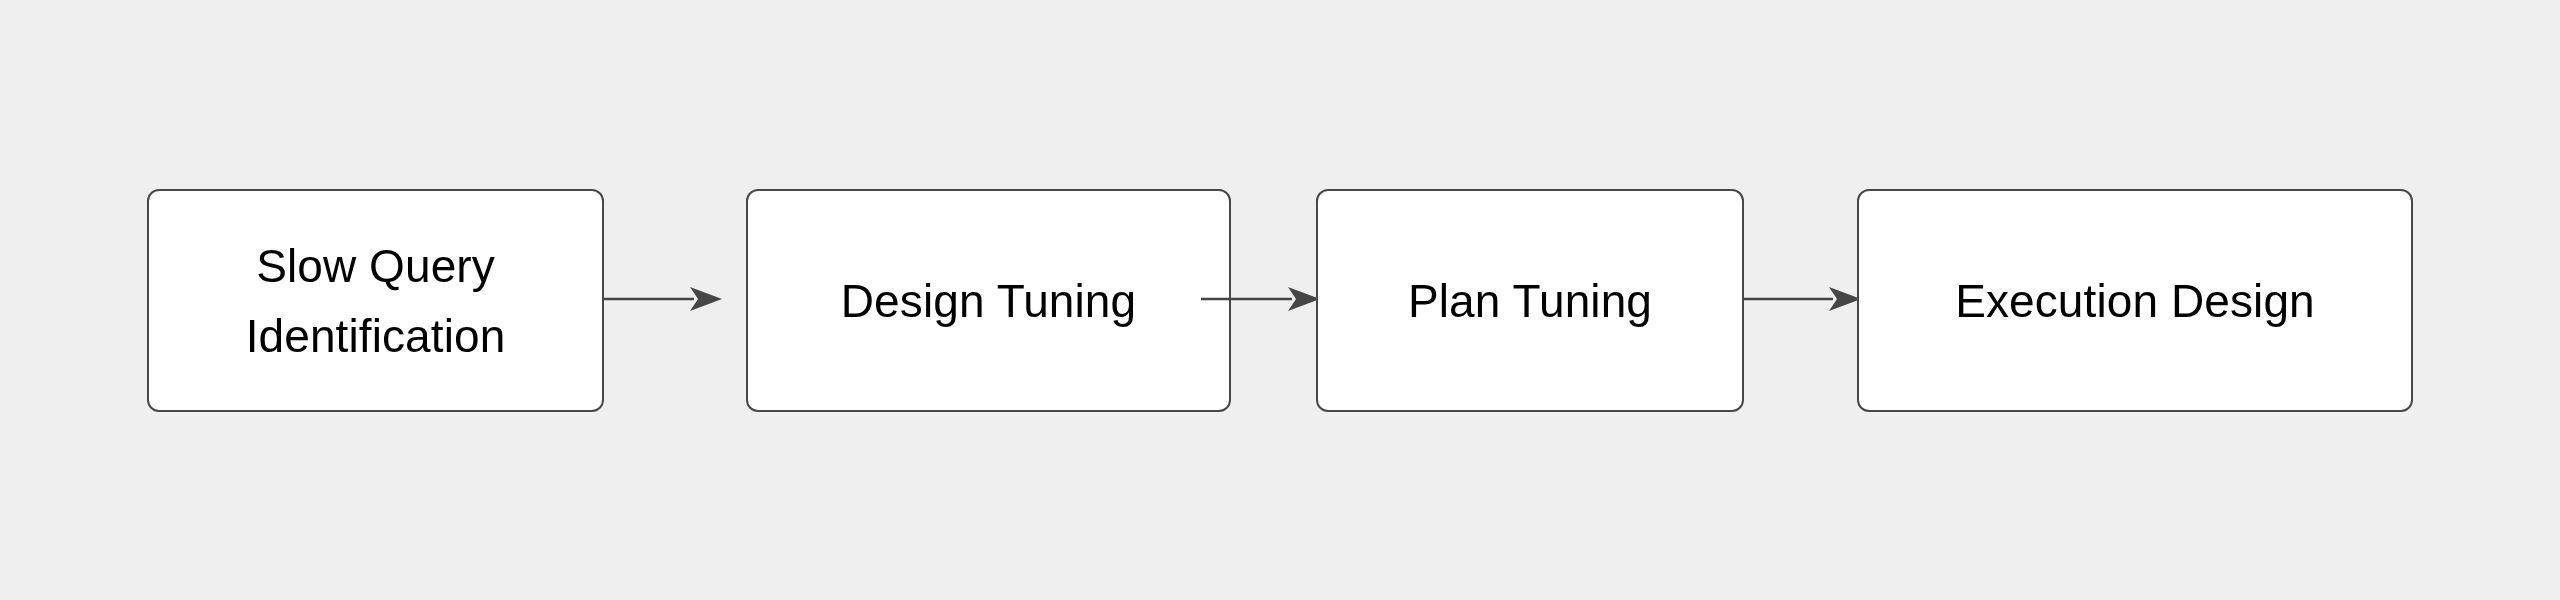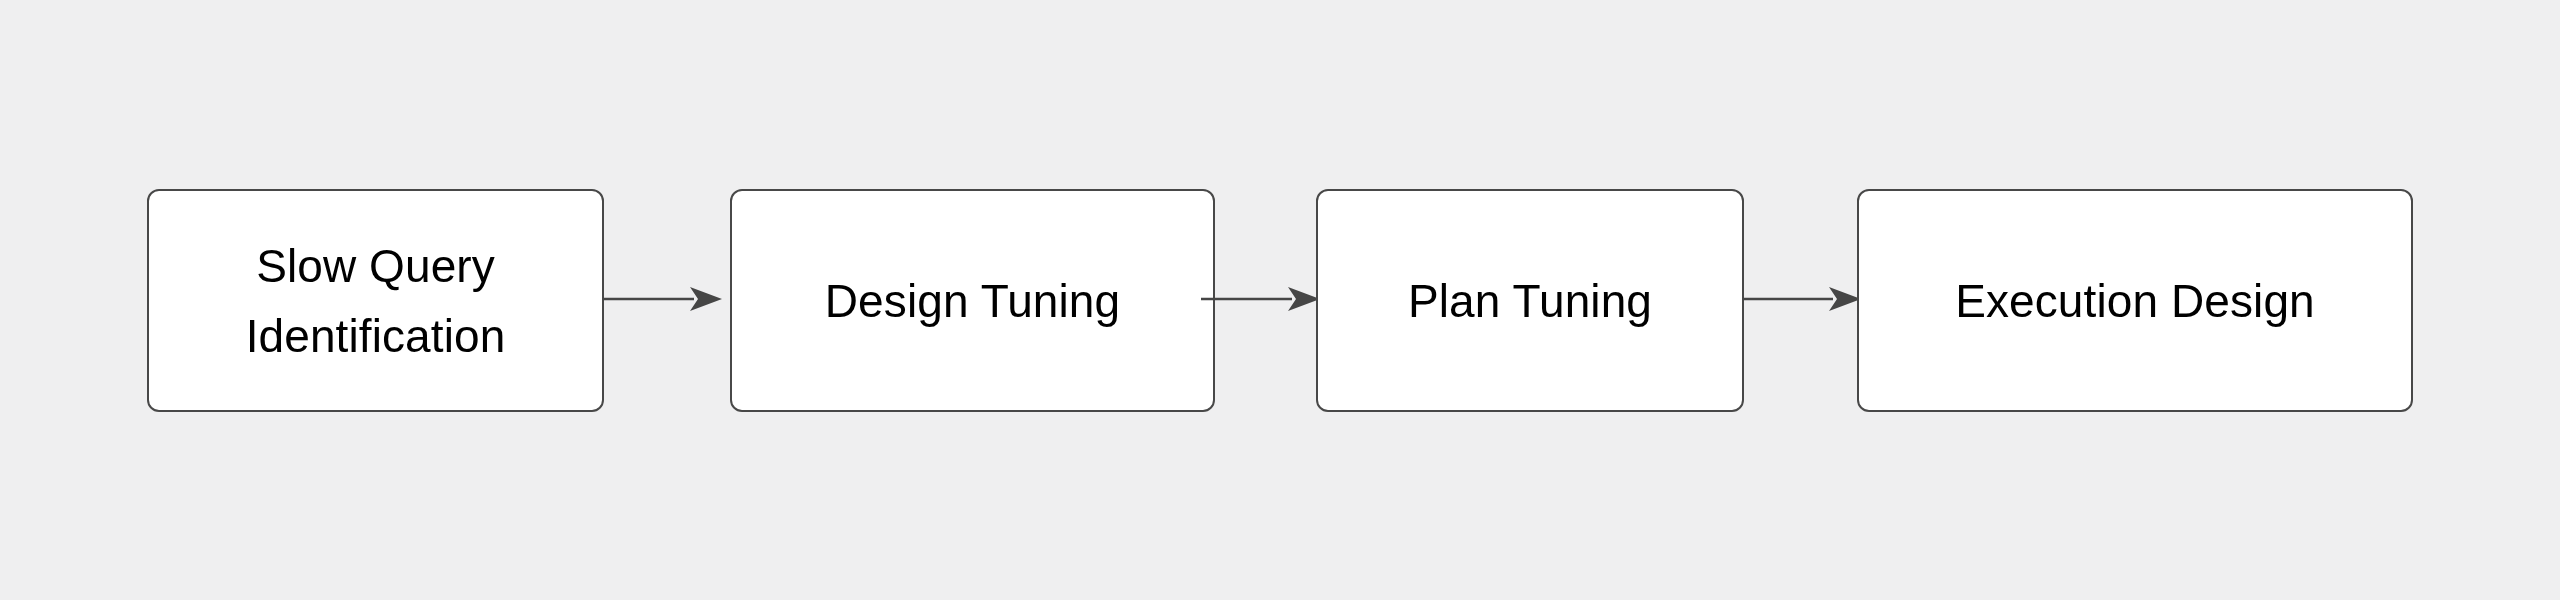--- a/index.html
+++ b/index.html
@@ -56,21 +56,21 @@
   }
 
   #node-slow-query-identification {
     left: 147px;
     top: 189px;
     width: 457px;
     height: 223px;
   }
 
   #node-design-tuning {
-    left: 730px;
+    left: 746px;
     top: 189px;
     width: 485px;
     height: 223px;
   }
 
   #node-plan-tuning {
     left: 1316px;
     top: 189px;
     width: 428px;
     height: 223px;

